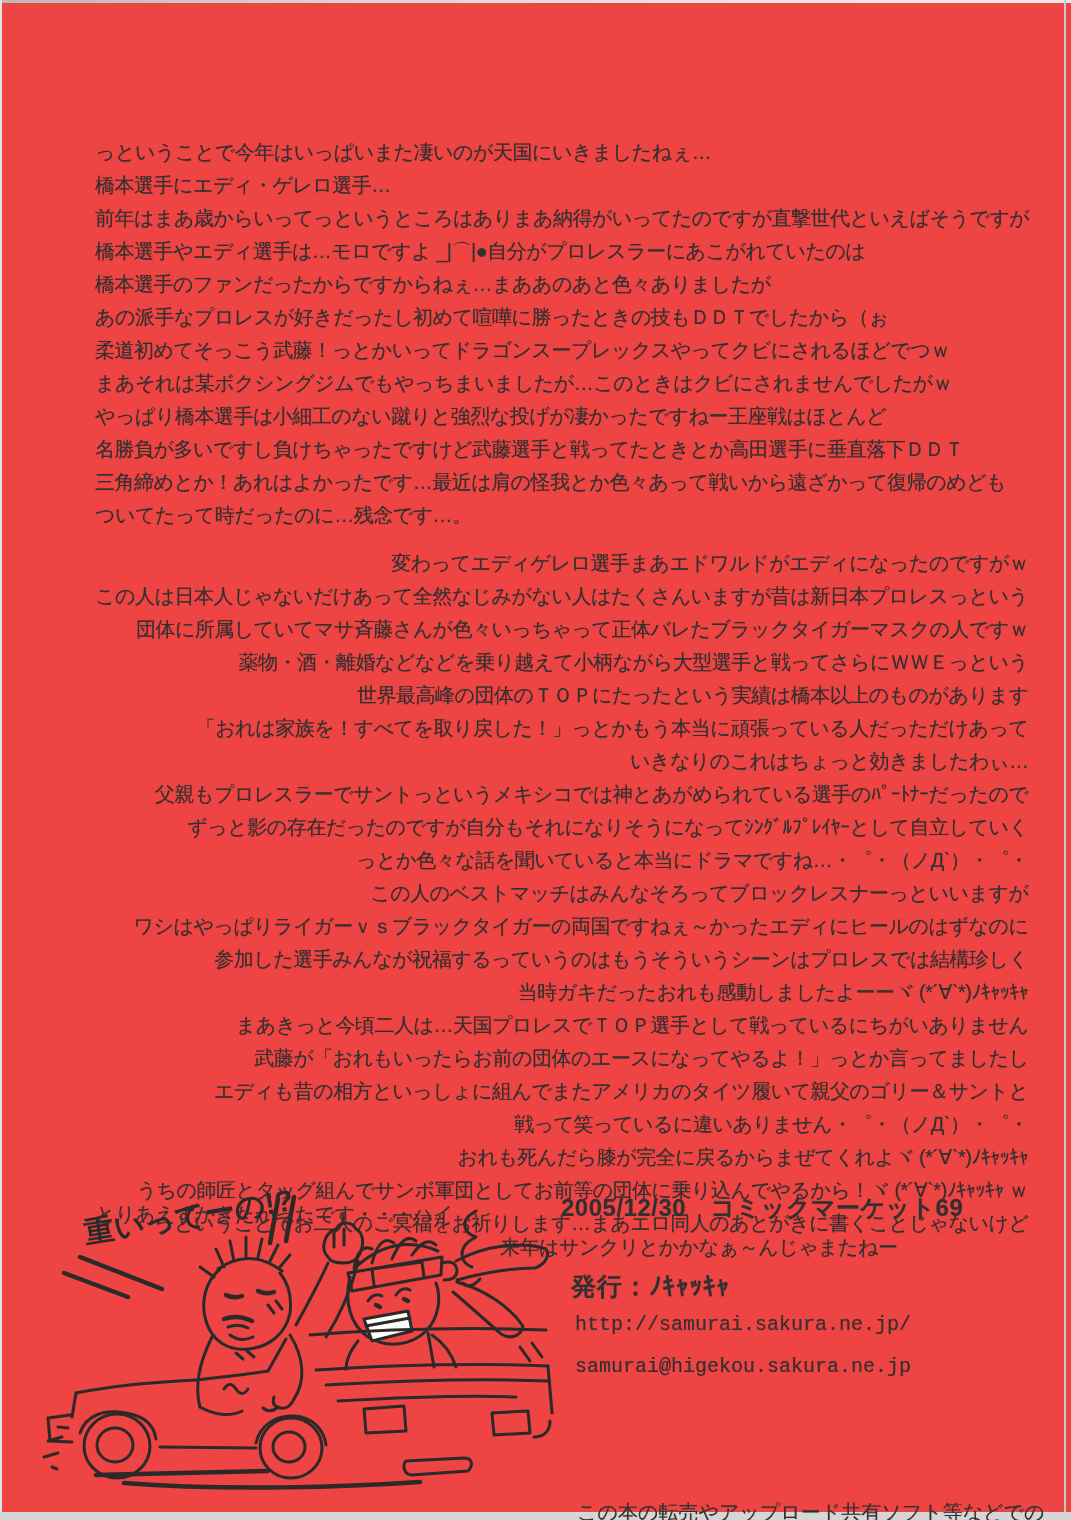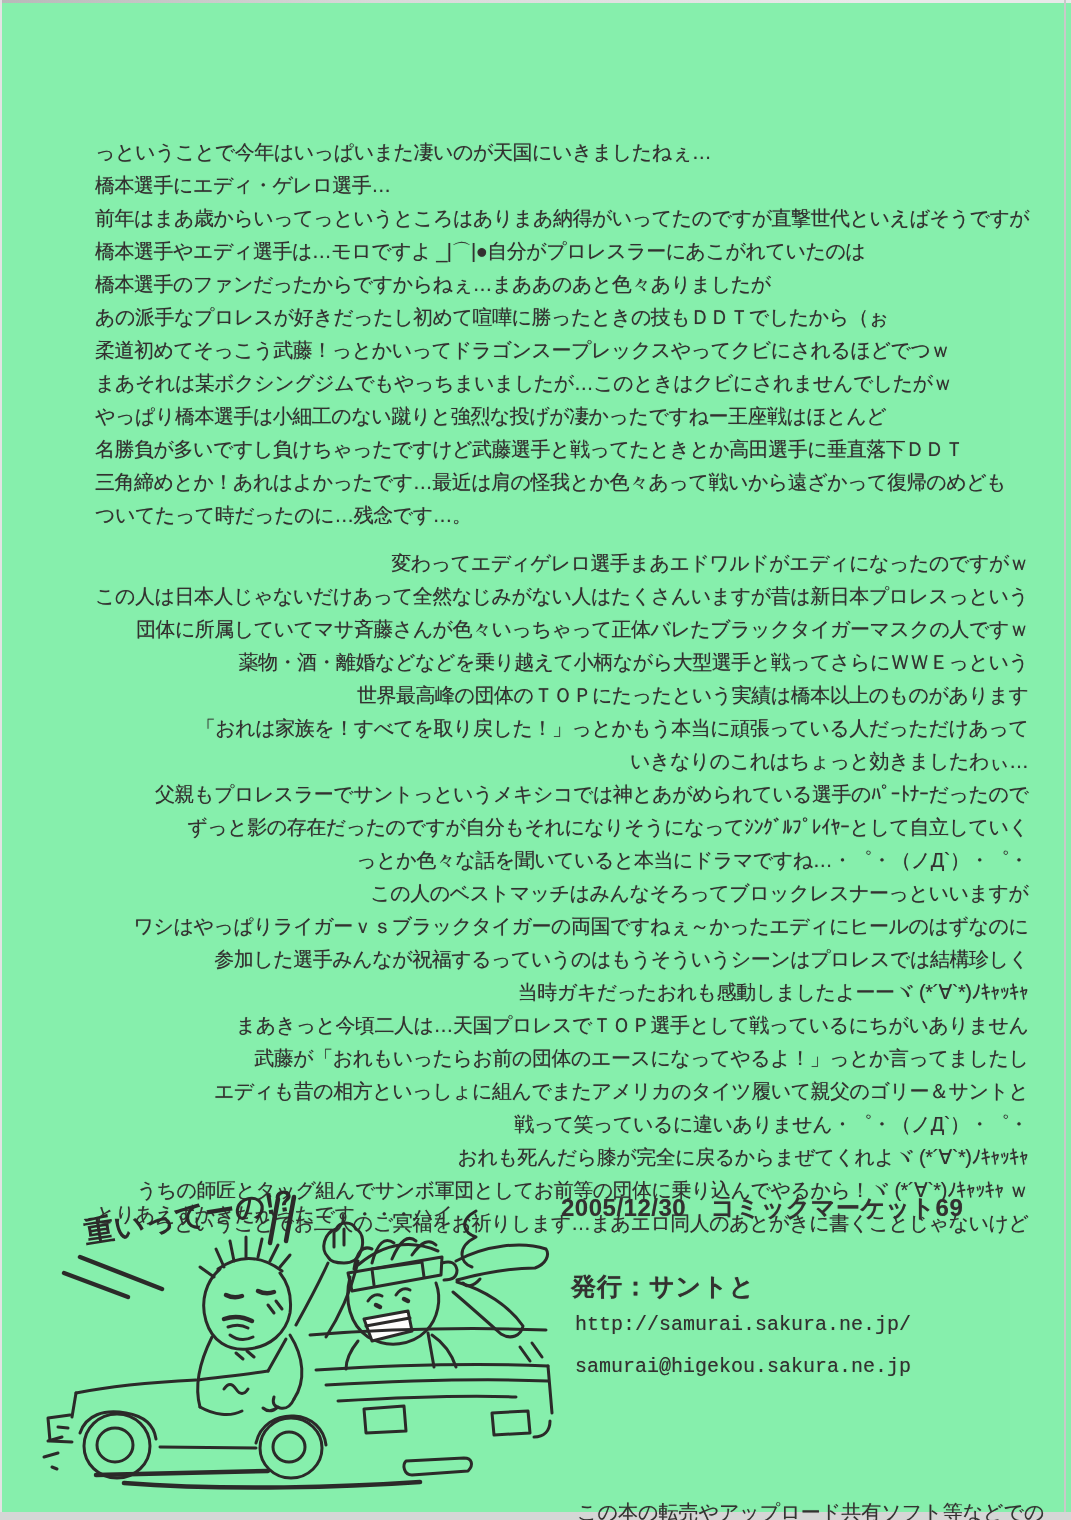--- a/index.html
+++ b/index.html
@@ -1,19 +1,19 @@
 <!DOCTYPE html>
 <html><head>
 <meta charset="utf-8">
 <style>
   html,body{margin:0;padding:0;background:#e9e9e9;}
   .page{
     position:relative;
     width:1071px;height:1520px;
-    background:#86efac;
+    background:#ef4444;
     overflow:hidden;
     font-family:"Liberation Sans","DejaVu Sans",sans-serif;
     color:#333130;
   }
   
   .edge-top{position:absolute;left:0;top:0;width:1071px;height:3px;background:linear-gradient(to right,#b9b9b9,#d9d9d9 35%,#e9e9e9 80%);}
   .edge-left{position:absolute;left:0;top:0;width:2px;height:1520px;background:#e3e3e3;}
   .edge-right{position:absolute;left:1064px;top:0;width:2px;height:1520px;background:#c9c9c9;}
   .edge-bottom{position:absolute;left:0;top:1512px;width:1071px;height:8px;background:#d6d6d6;}
 
@@ -56,24 +56,25 @@
   <div class="para para1">
     
   <div class="line">っということで今年はいっぱいまた凄いのが天国にいきましたねぇ…</div><div class="line">橋本選手にエディ・ゲレロ選手…</div><div class="line">前年はまあ歳からいってっというところはありまあ納得がいってたのですが直撃世代といえばそうですが</div><div class="line">橋本選手やエディ選手は…モロですよ _|⌒|●自分がプロレスラーにあこがれていたのは</div><div class="line">橋本選手のファンだったからですからねぇ…まああのあと色々ありましたが</div><div class="line">あの派手なプロレスが好きだったし初めて喧嘩に勝ったときの技もＤＤＴでしたから（ぉ</div><div class="line">柔道初めてそっこう武藤！っとかいってドラゴンスープレックスやってクビにされるほどでつｗ</div><div class="line">まあそれは某ボクシングジムでもやっちまいましたが…このときはクビにされませんでしたがｗ</div><div class="line">やっぱり橋本選手は小細工のない蹴りと強烈な投げが凄かったですねー王座戦はほとんど</div><div class="line">名勝負が多いですし負けちゃったですけど武藤選手と戦ってたときとか高田選手に垂直落下ＤＤＴ</div><div class="line">三角締めとか！あれはよかったです…最近は肩の怪我とか色々あって戦いから遠ざかって復帰のめども</div><div class="line">ついてたって時だったのに…残念です…。</div></div>
 
   <div class="para para2">
     
   <div class="line">変わってエディゲレロ選手まあエドワルドがエディになったのですがｗ</div><div class="line">この人は日本人じゃないだけあって全然なじみがない人はたくさんいますが昔は新日本プロレスっという</div><div class="line">団体に所属していてマサ斉藤さんが色々いっちゃって正体バレたブラックタイガーマスクの人ですｗ</div><div class="line">薬物・酒・離婚などなどを乗り越えて小柄ながら大型選手と戦ってさらにＷＷＥっという</div><div class="line">世界最高峰の団体のＴＯＰにたったという実績は橋本以上のものがあります</div><div class="line">「おれは家族を！すべてを取り戻した！」っとかもう本当に頑張っている人だっただけあって</div><div class="line">いきなりのこれはちょっと効きましたわぃ…</div><div class="line">父親もプロレスラーでサントっというメキシコでは神とあがめられている選手のﾊﾟｰﾄﾅｰだったので</div><div class="line">ずっと影の存在だったのですが自分もそれになりそうになってｼﾝｸﾞﾙﾌﾟﾚｲﾔｰとして自立していく</div><div class="line">っとか色々な話を聞いていると本当にドラマですね…・゜・（ノД`）・゜・</div><div class="line">この人のベストマッチはみんなそろってブロックレスナーっといいますが</div><div class="line">ワシはやっぱりライガーｖｓブラックタイガーの両国ですねぇ～かったエディにヒールのはずなのに</div><div class="line">参加した選手みんなが祝福するっていうのはもうそういうシーンはプロレスでは結構珍しく</div><div class="line">当時ガキだったおれも感動しましたよーーヾ (*´∀`*)ﾉｷｬｯｷｬ</div><div class="line">まあきっと今頃二人は…天国プロレスでＴＯＰ選手として戦っているにちがいありません</div><div class="line">武藤が「おれもいったらお前の団体のエースになってやるよ！」っとか言ってましたし</div><div class="line">エディも昔の相方といっしょに組んでまたアメリカのタイツ履いて親父のゴリー＆サントと</div><div class="line">戦って笑っているに違いありません・゜・（ノД`）・゜・</div><div class="line">おれも死んだら膝が完全に戻るからまぜてくれよヾ (*´∀`*)ﾉｷｬｯｷｬ</div><div class="line">うちの師匠とタッグ組んでサンボ軍団としてお前等の団体に乗り込んでやるから！ヾ (*´∀`*)ﾉｷｬｯｷｬ ｗ</div><div class="line">っということでお二人のご冥福をお祈りします…まあエロ同人のあとがきに書くことじゃないけど</div></div>
 
   <div class="closing">
     <span class="l">とりあえずかきたかったです・・・ハイ</span>
+    <span class="r">来年はサンクリとかかなぁ～んじゃまたねー</span>
   </div>
 
   <div class="colo colo-date">2005/12/30　コミックマーケット69</div>
-  <div class="colo colo-publisher">発行：サントと</div>
+  <div class="colo colo-publisher">発行：ﾉｷｬｯｷｬ</div>
   <div class="colo colo-url">http://samurai.sakura.ne.jp/</div>
   <div class="colo colo-email">samurai@higekou.sakura.ne.jp</div>
   <div class="colo colo-notice">
     
   <div class="line">この本の転売やアップロード共有ソフト等などでの</div></div>
 
   <svg class="sketch" viewBox="0 0 545 332">
 
     <g>
       <text transform="translate(58,60) rotate(-9)">重いってーの!?</text>

